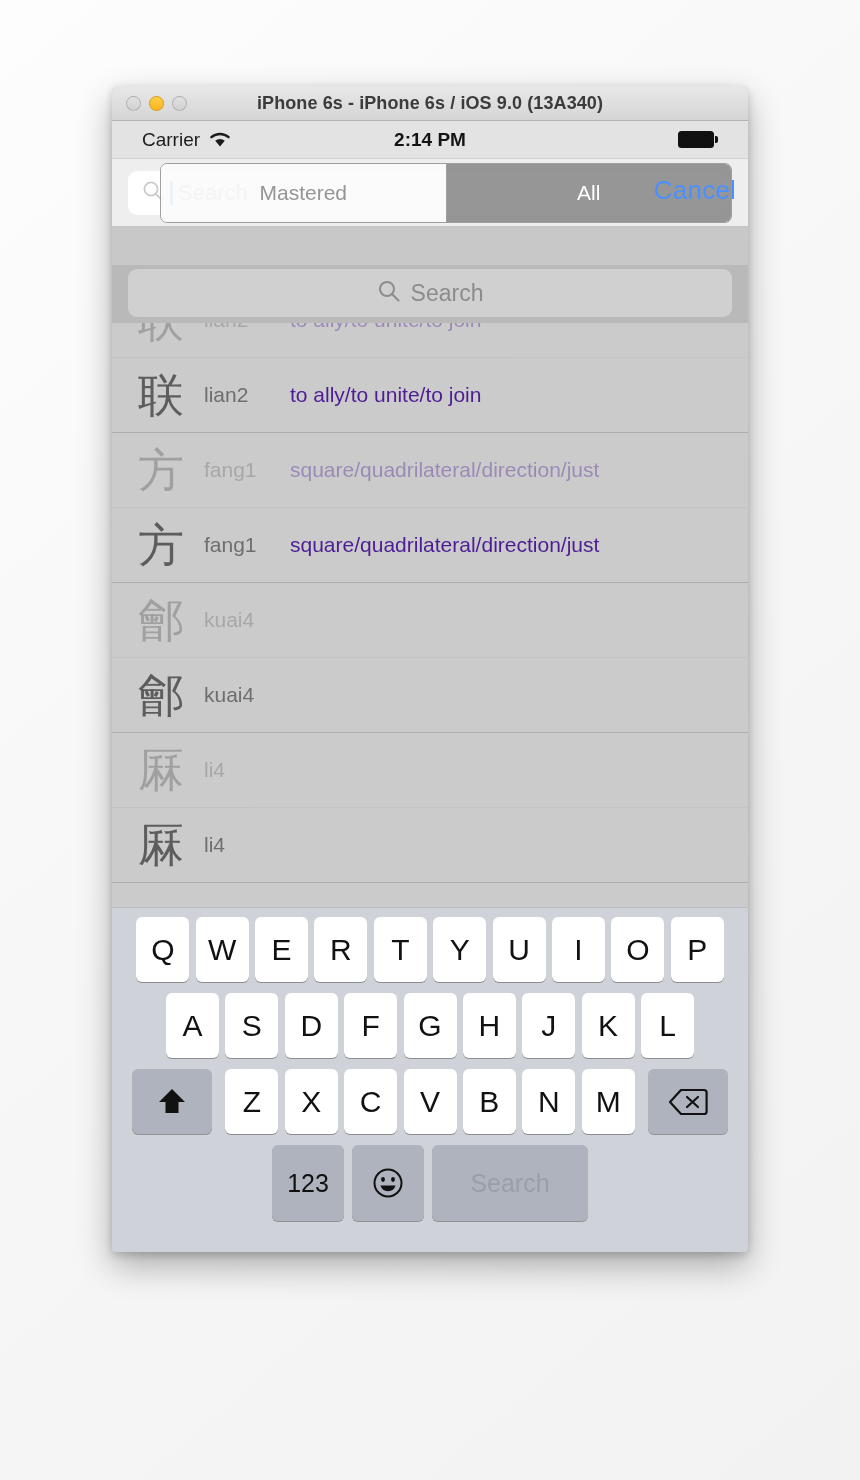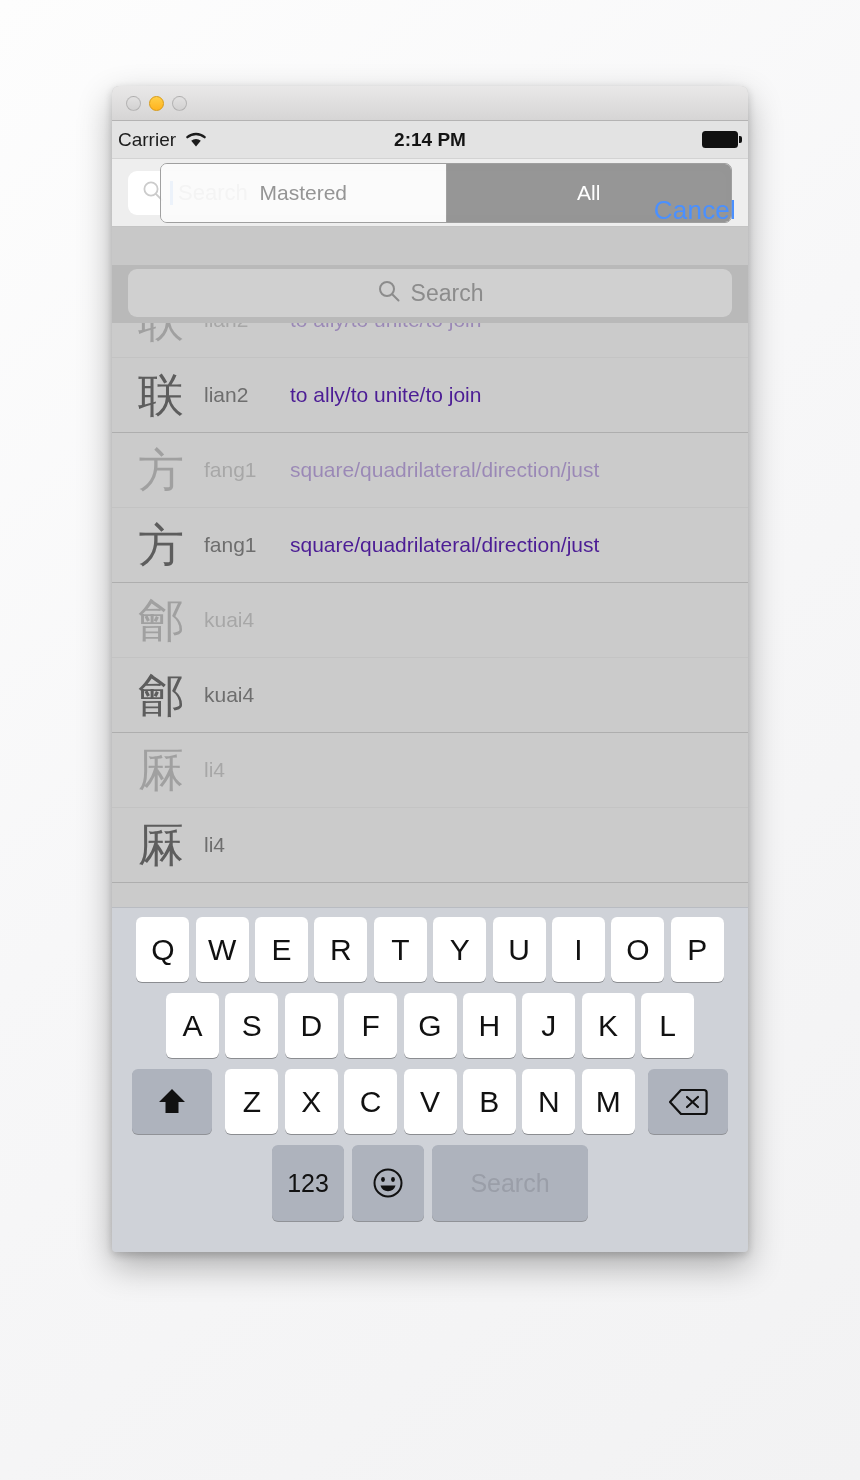--- a/index.html
+++ b/index.html
@@ -36,21 +36,21 @@
     letter-spacing:.1px; pointer-events:none;
   }
 
   
   #ios-screen { position:relative; width:100%; height:1131px; background:#c8c8c8; overflow:hidden; }
 
   
   #statusbar {
     height:38px; background:#e3e3e3;
     display:flex; align-items:center; position:relative;
-    padding:0 6px; border-bottom:1px solid #d3d3d3;
+    padding:0 30px; border-bottom:1px solid #d3d3d3;
   }
   #carrier { font-size:19px; color:#1c1c1c; }
   #wifi-icon { margin-left:9px; display:flex; align-items:flex-end; }
   #clock { position:absolute; left:0; right:0; text-align:center;
            font-size:19px; font-weight:bold; color:#141414; }
   #battery { margin-left:auto; display:flex; align-items:center; }
   .batt-body { width:36px; height:17px; border:2px solid #111; border-radius:3.5px;
                background:#111; }
   .batt-cap { width:3px; height:7px; background:#111; border-radius:0 2px 2px 0; margin-left:1.5px; }
 
@@ -74,21 +74,21 @@
     border:1px solid #9a9a9a; border-radius:7px; overflow:hidden;
     display:flex; opacity:.93;
   }
   .seg { flex:1; display:flex; align-items:center; justify-content:center;
          font-size:21px; color:#8e8e8e; background:#fbfbfb;
          border-right:1px solid #9a9a9a; }
   .seg:last-child { border-right:none; }
   .seg.selected { background:#8f8f8f; color:#ffffff; }
   #cancel-button {
     position:absolute; right:12px; top:16px;
-    font-size:26px; color:#4a90ff; letter-spacing:.2px;margin-top:20px;
+    font-size:26px; color:#4a90ff; letter-spacing:.2px;
   }
 
   
   #list-searchbar-wrap { position:absolute; left:0; right:0; top:144px; height:58px;
                          background:#b9b9b9; padding:4px 16px 0; }
   #list-searchbar { height:48px; background:#d0d0d0; border-radius:9px;
                     display:flex; align-items:center; justify-content:center; gap:10px; }
   #list-search-placeholder { font-size:23px; color:#8c8c8c; }
 
   
@@ -133,20 +133,21 @@
 <div id="page">
 
   <div id="sim-window">
 
     <div id="titlebar">
       <div class="traffic">
         <div class="tl gray"></div>
         <div class="tl yellow"></div>
         <div class="tl gray"></div>
       </div>
+      <div id="window-title">iPhone 6s - iPhone 6s / iOS 9.0 (13A340)</div>
     </div>
 
     <div id="ios-screen">
 
       <div id="statusbar">
         <span id="carrier">Carrier</span>
         <span id="wifi-icon">
           <svg width="22" height="17" viewBox="0 0 22 17">
             <path d="M11 15.5 L6.2 9.8 A7.4 7.4 0 0 1 15.8 9.8 Z" fill="#1c1c1c"></path>
             <path d="M2.4 6.2 A13 13 0 0 1 19.6 6.2" stroke="#1c1c1c" stroke-width="2.4" fill="none" stroke-linecap="round"></path>

